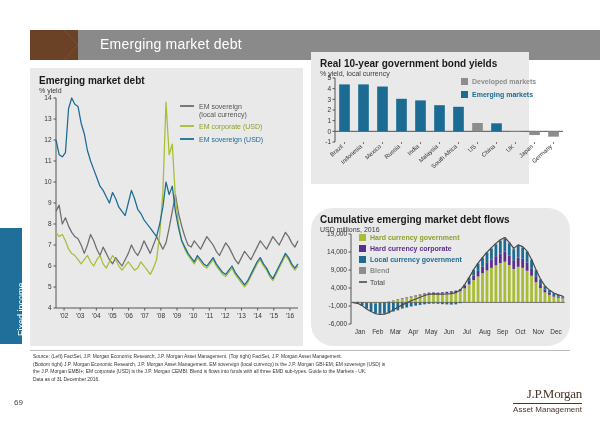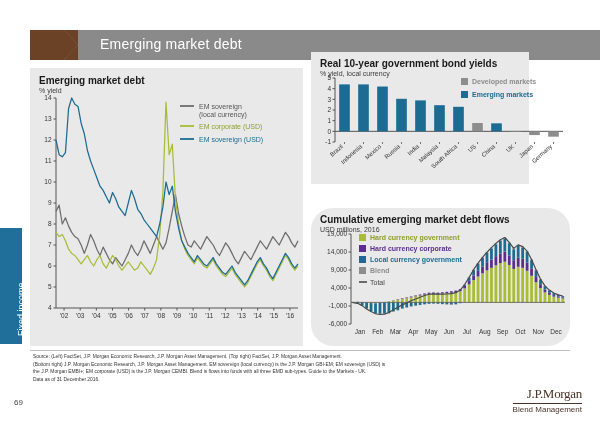--- a/index.html
+++ b/index.html
@@ -445,14 +445,14 @@
 <div class="footnote">
   <div>Source: (Left) FactSet, J.P. Morgan Economic Research, J.P. Morgan Asset Management. (Top right) FactSet, J.P. Morgan Asset Management.</div>
   <div>(Bottom right) J.P. Morgan Economic Research, J.P. Morgan Asset Management. EM sovereign (local currency) is the J.P. Morgan GBI-EM; EM sovereign (USD) is</div>
   <div>the J.P. Morgan EMBI+; EM corporate (USD) is the J.P. Morgan CEMBI. Blend is flows into funds with all three EMD sub-types. Guide to the Markets - UK.</div>
   <div>Data as of 31 December 2016.</div>
 </div>
 <div class="pagenum">69</div>
 <div class="logo">
   <div class="l1">J.P.Morgan</div>
   <div class="rule"></div>
-  <div class="l2">Blend Management</div>
+  <div class="l2">Asset Management</div>
 </div>
 
 </body></html>

